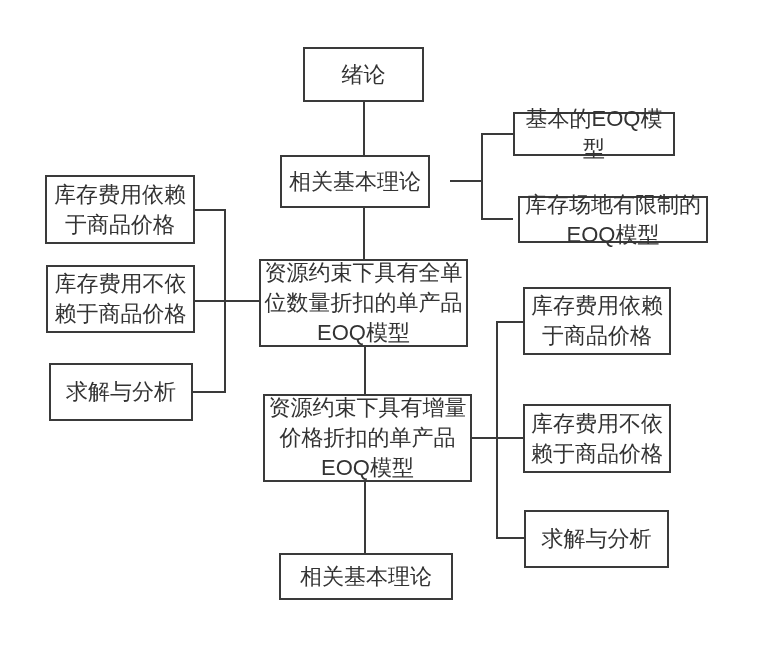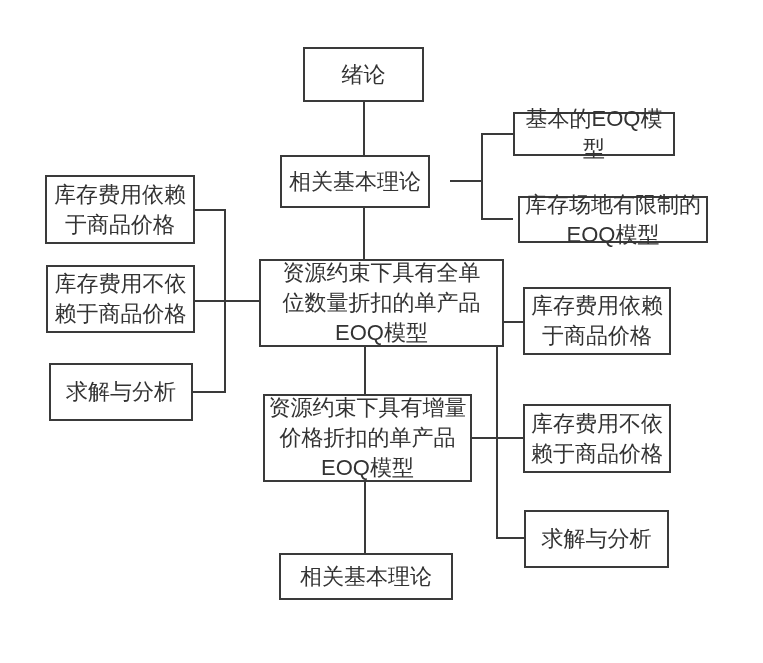--- a/index.html
+++ b/index.html
@@ -36,21 +36,21 @@
     z-index: 1;
   }
   
   #n-intro        { left:303px; top:47px;  width:121px; height:55px; }
   #n-theory       { left:280px; top:155px; width:150px; height:53px; }
   #n-basic-eoq    { left:513px; top:112px; width:162px; height:44px; }
   #n-limited-eoq  { left:518px; top:196px; width:190px; height:47px; }
   #n-l-dep        { left:45px;  top:175px; width:150px; height:69px; }
   #n-l-indep      { left:46px;  top:265px; width:149px; height:68px; }
   #n-l-solve      { left:49px;  top:363px; width:144px; height:58px; }
-  #n-all-unit     { left:259px; top:259px; width:245px; height:88px; }
+  #n-all-unit     { left:259px; top:259px; width:209px; height:88px; }
   #n-incremental  { left:263px; top:394px; width:209px; height:88px; }
   #n-conclusion   { left:279px; top:553px; width:174px; height:47px; }
   #n-r-dep        { left:523px; top:287px; width:148px; height:68px; }
   #n-r-indep      { left:523px; top:404px; width:148px; height:69px; }
   #n-r-solve      { left:524px; top:510px; width:145px; height:58px; }
   
   #c-intro-theory    { left:363px; top:102px; width:2px;  height:53px; }
   #c-theory-allunit  { left:363px; top:208px; width:2px;  height:51px; }
   #c-allunit-incr    { left:364px; top:347px; width:2px;  height:47px; }
   #c-incr-conclusion { left:364px; top:482px; width:2px;  height:71px; }

